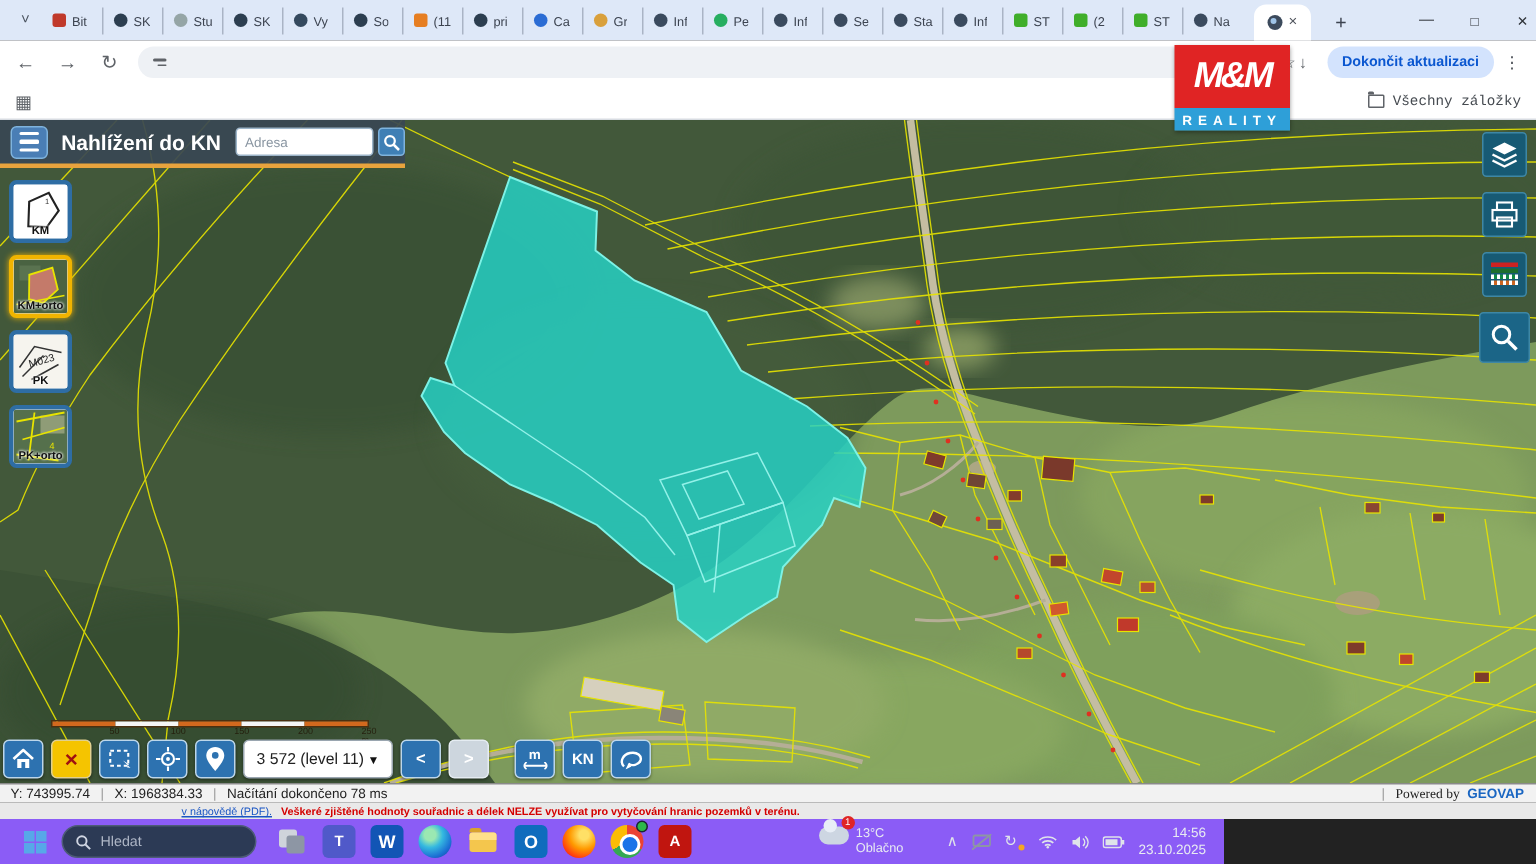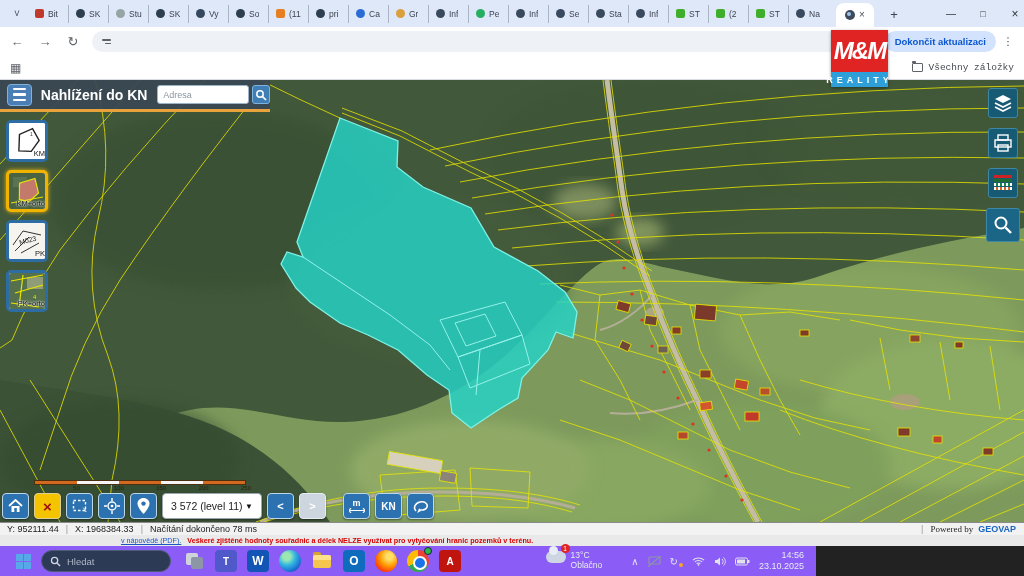--- a/index.html
+++ b/index.html
@@ -34,40 +34,40 @@
   .update-pill { position:absolute; right:28px; top:31px; height:21px; padding:0 10px; background:#d3e3fd; color:#0b57d0; border-radius:11px; font-size:9.5px; font-weight:bold; display:flex; align-items:center; }
   .menu-dots { position:absolute; right:8px; top:31px; width:16px; height:21px; color:#474b52; display:flex; align-items:center; justify-content:center; font-size:11px; }
 
   .bookmarks { position:absolute; left:0; top:56px; width:1024px; height:24px; background:#ffffff; border-bottom:1px solid #d8dce2; display:flex; align-items:center; justify-content:space-between; padding:0 10px; }
   .appsgrid { color:#5f6368; font-size:12px; }
   .allbm { display:flex; align-items:center; gap:5px; color:#454a50; font-size:9.5px;font-family:Liberation Mono, monospace; }
   .folder-ic { width:11px; height:9px; border:1.2px solid #5f6368; border-radius:1px; position:relative; }
   .folder-ic:before{ content:""; position:absolute; left:-1px; top:-3px; width:4px; height:2px; background:#5f6368; border-radius:1px 1px 0 0;}
 
   
-  .mmlogo { position:absolute; left:831px; top:30px; width:57px; height:57px; z-index:60; box-shadow:0 1px 3px rgba(0,0,0,.4); }
+  .mmlogo { position:absolute; left:783px; top:30px; width:77px; height:57px; z-index:60; box-shadow:0 1px 3px rgba(0,0,0,.4); }
   .mm-top { height:42px; background:#e02424; color:#fff; display:flex; align-items:center; justify-content:center; font-weight:bold; font-size:24px; letter-spacing:-2px; font-style:italic; }
   .mm-bot { height:15px; background:#2e9fd8; color:#fff; display:flex; align-items:center; justify-content:center; font-weight:bold; font-size:9px; letter-spacing:4px; }
 
   
   .map { position:absolute; left:0; top:80px; width:1024px; height:442px; overflow:hidden; }
   .map svg.geo { position:absolute; left:0; top:0; }
 
   .map-header { position:absolute; left:0; top:0; width:270px; height:32px; background:rgba(56,70,84,.92); border-bottom:3px solid #e8a33d; display:flex; align-items:center; z-index:10; }
   .burger { width:30px; height:22px; margin-left:7px; background:#4a7eb5; border:1px solid #7fb3dd; border-radius:4px; display:flex; flex-direction:column; justify-content:center; gap:3px; padding:0 5px; }
   .burger i { display:block; height:2.5px; background:#fff; border-radius:1px; }
   .mh-title { color:#fff; font-size:14px; font-weight:bold; margin-left:9px; white-space:nowrap; }
   .addr { margin-left:10px; width:92px; height:19px; border:1px solid #9cb4c8; border-radius:3px; font-size:9px; padding:0 5px; color:#333; background:#fff; }
   .addr::placeholder { color:#8a96a2; }
   .searchbtn { width:24px; height:19px; margin-left:3px; background:#3f7fb5; border:1px solid #7fb3dd; border-radius:3px; display:flex; align-items:center; justify-content:center; }
 
   .layer-col { position:absolute; left:6px; top:40px; z-index:10; display:flex; flex-direction:column; gap:8px; }
   .layerbtn { width:42px; height:42px; border:3px solid #2e6da4; border-radius:5px; position:relative; overflow:hidden; background:#fff; }
   .layerbtn.active { border-color:#f0b400; box-shadow:0 0 4px #f0b400; }
-  .layerbtn .lbl { position:absolute; left:0; right:0; bottom:1px; text-align:right; font-size:7.5px; font-weight:normal; color:#111; text-shadow:0 0 2px #fff,0 0 2px #fff;margin-top:48px; }
+  .layerbtn .lbl { position:absolute; left:0; right:0; bottom:1px; text-align:center; font-size:7.5px; font-weight:bold; color:#111; text-shadow:0 0 2px #fff,0 0 2px #fff;margin-top:48px; }
   .layerbtn svg { position:absolute; left:0; top:0; }
 
   .right-col { position:absolute; right:4px; top:8px; z-index:10; display:flex; flex-direction:column; align-items:center; gap:10px; }
   .rtool { width:30px; height:30px; background:#175a74; border:1px solid #3e87a5; border-radius:3px; display:flex; align-items:center; justify-content:center; }
   .rtool.big { width:34px; height:34px; background:#1b6587; }
   .legendstripes { width:18px; height:16px; display:flex; flex-direction:column; gap:1px; }
   .legendstripes i { display:block; height:3px; }
   .ls1{background:#cc2222;} .ls2{background:#1d6e2e;} .ls3{background:repeating-linear-gradient(90deg,#fff 0 2px,#184 2px 4px);} .ls4{background:repeating-linear-gradient(90deg,#fff 0 2px,#c62 2px 4px);}
 
   .scalebar { position:absolute; left:34px; top:400px; z-index:9; }
@@ -537,21 +537,21 @@
       <div class="tbtn">
         <svg width="16" height="13" viewBox="0 0 16 13">
             <path d="M3,11 C0,8 2,3 7,2 C12,1 15,4 14,7 C13,10 8,11 6,9" fill="none" stroke="#fff" stroke-width="1.6"></path>
             <path d="M6,9 L4,13 L8,11 Z" fill="#fff"></path>
           </svg>
       </div>
     </div>
   </div>
 
   <div class="status1">
-    <span class="seg">Y: 952111.44</span>
+    <span class="seg">Y: 743995.74</span>
     <span class="div">|</span>
     <span class="seg">X: 1968384.33</span>
     <span class="div">|</span>
     <span class="seg">Načítání dokončeno 78 ms</span>
     <span class="right">
       <span class="div">|</span>
       <span class="seg" style="padding-right:2px;font-family:Liberation Serif, serif;">Powered by</span>
       <span class="geovap" style="padding-right:8px;">GEOVAP</span>
     </span>
   </div>

